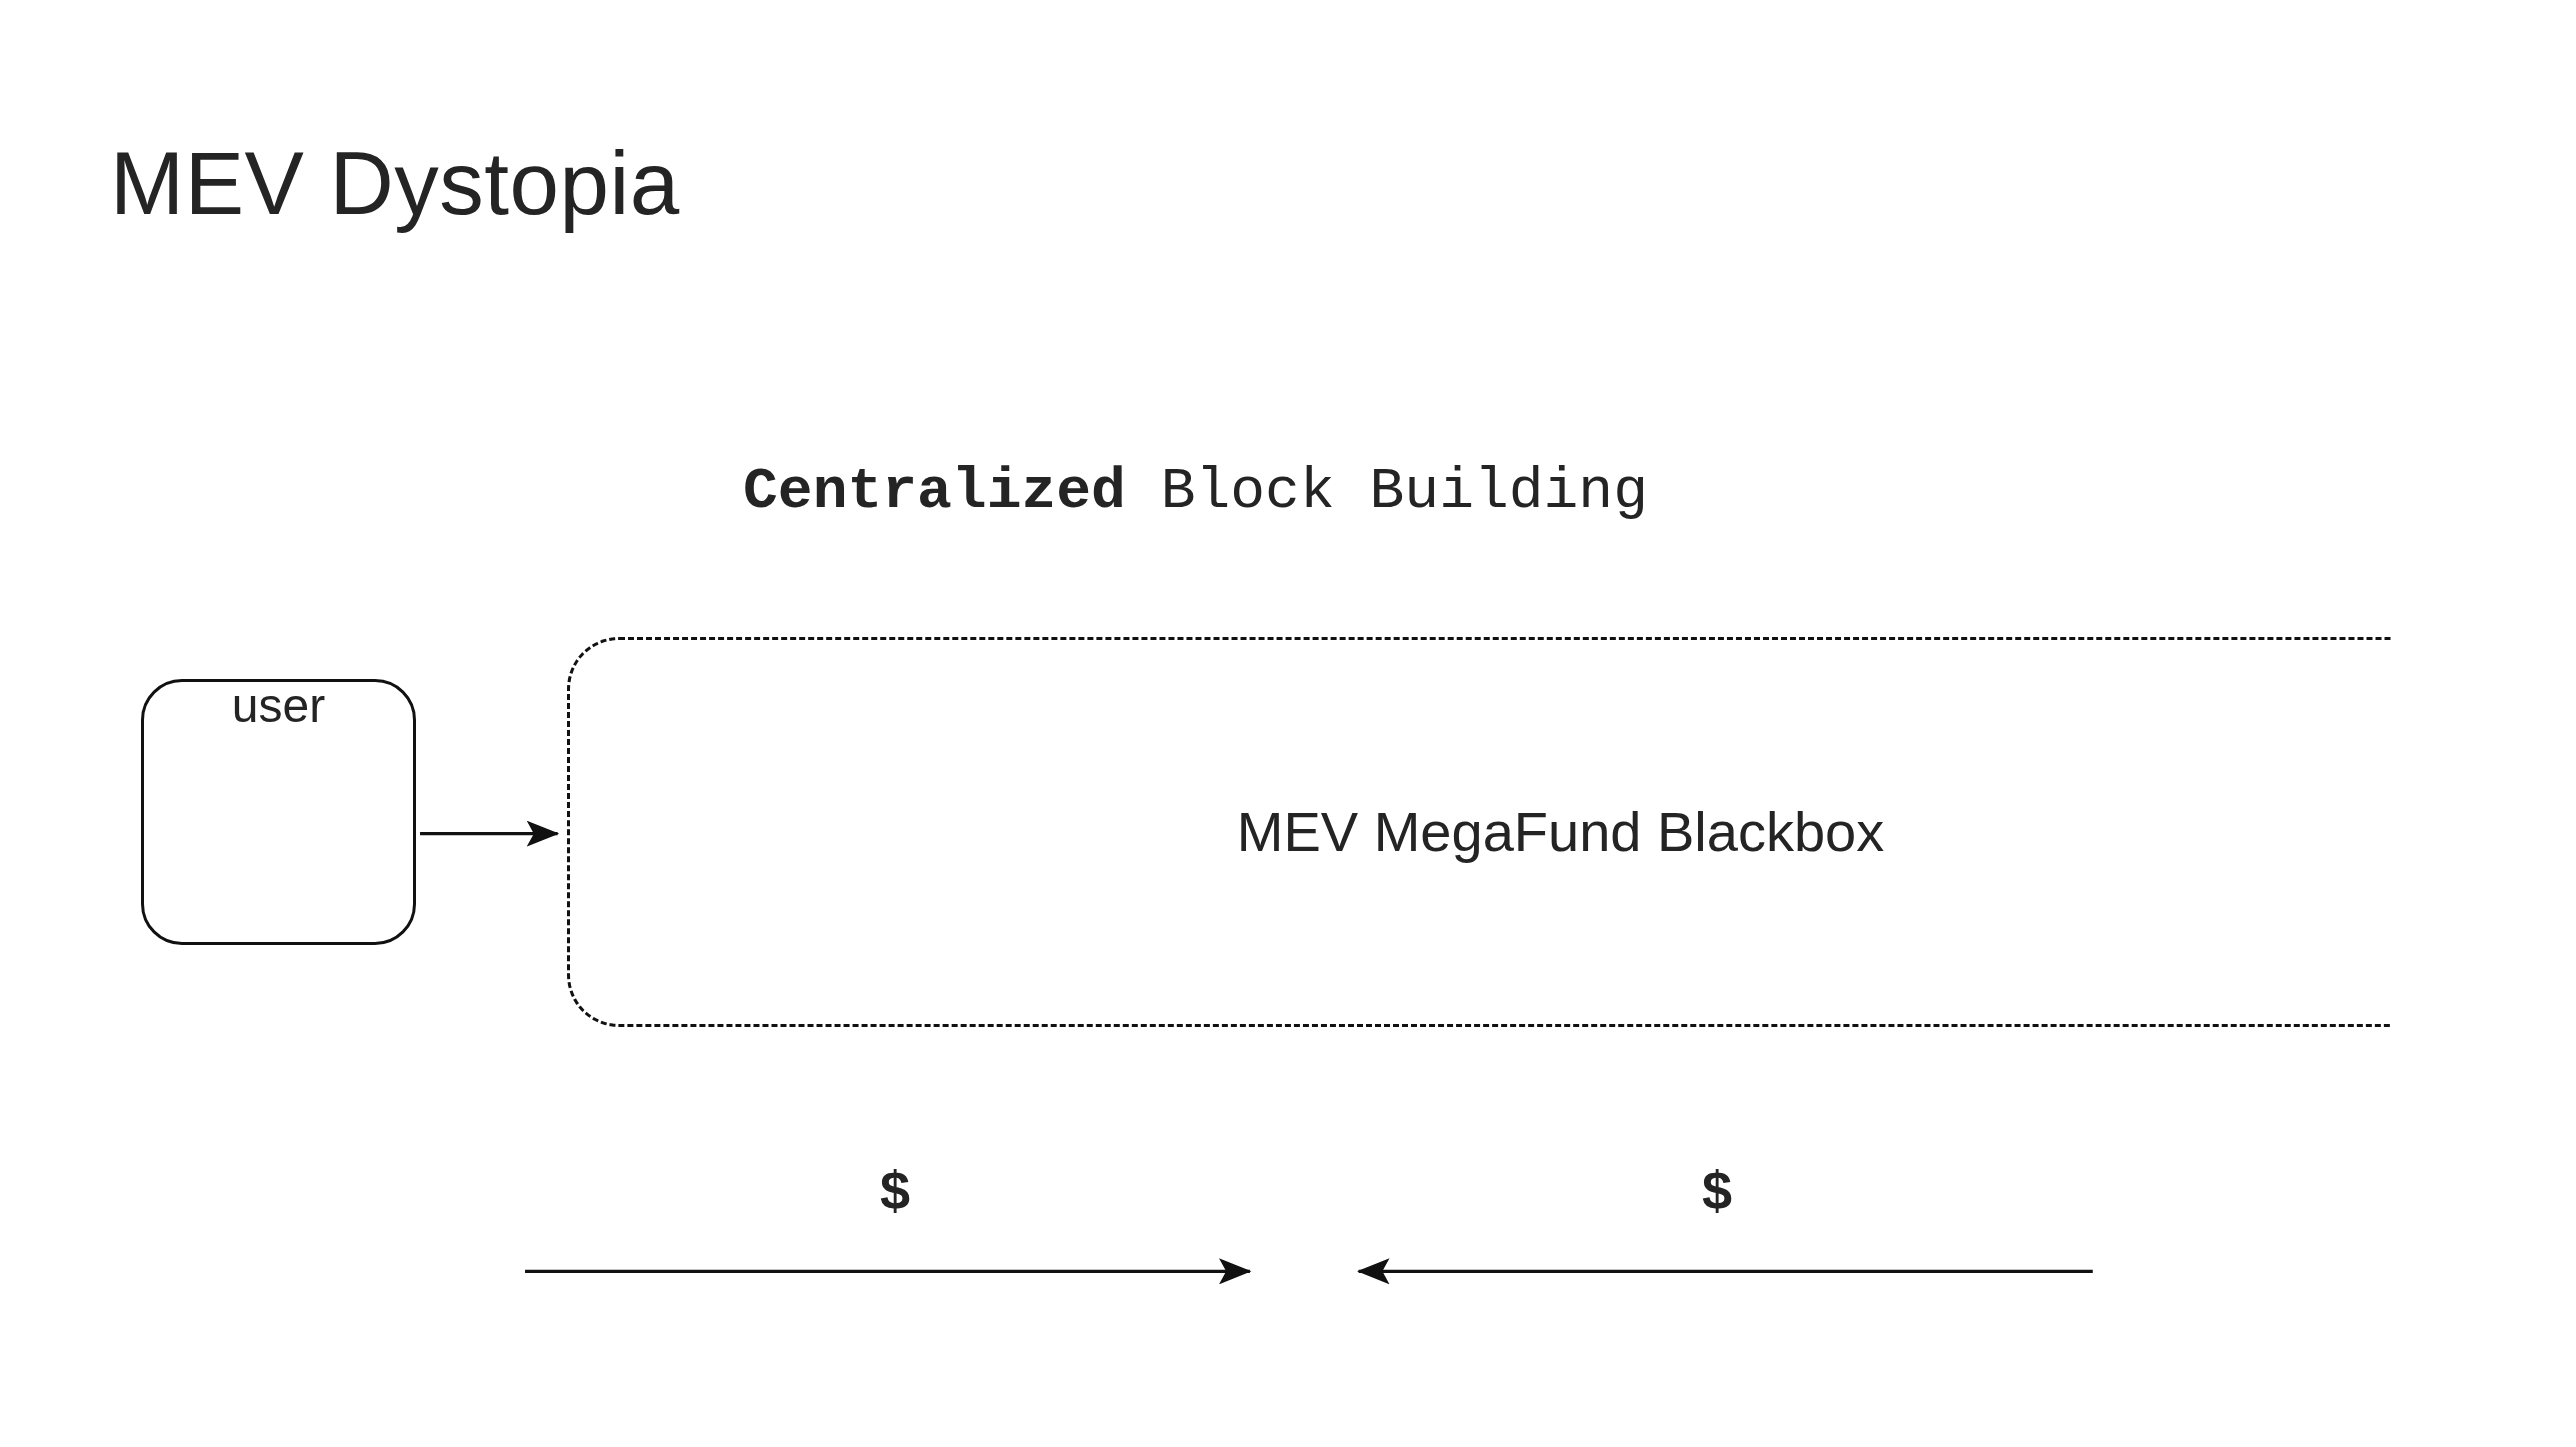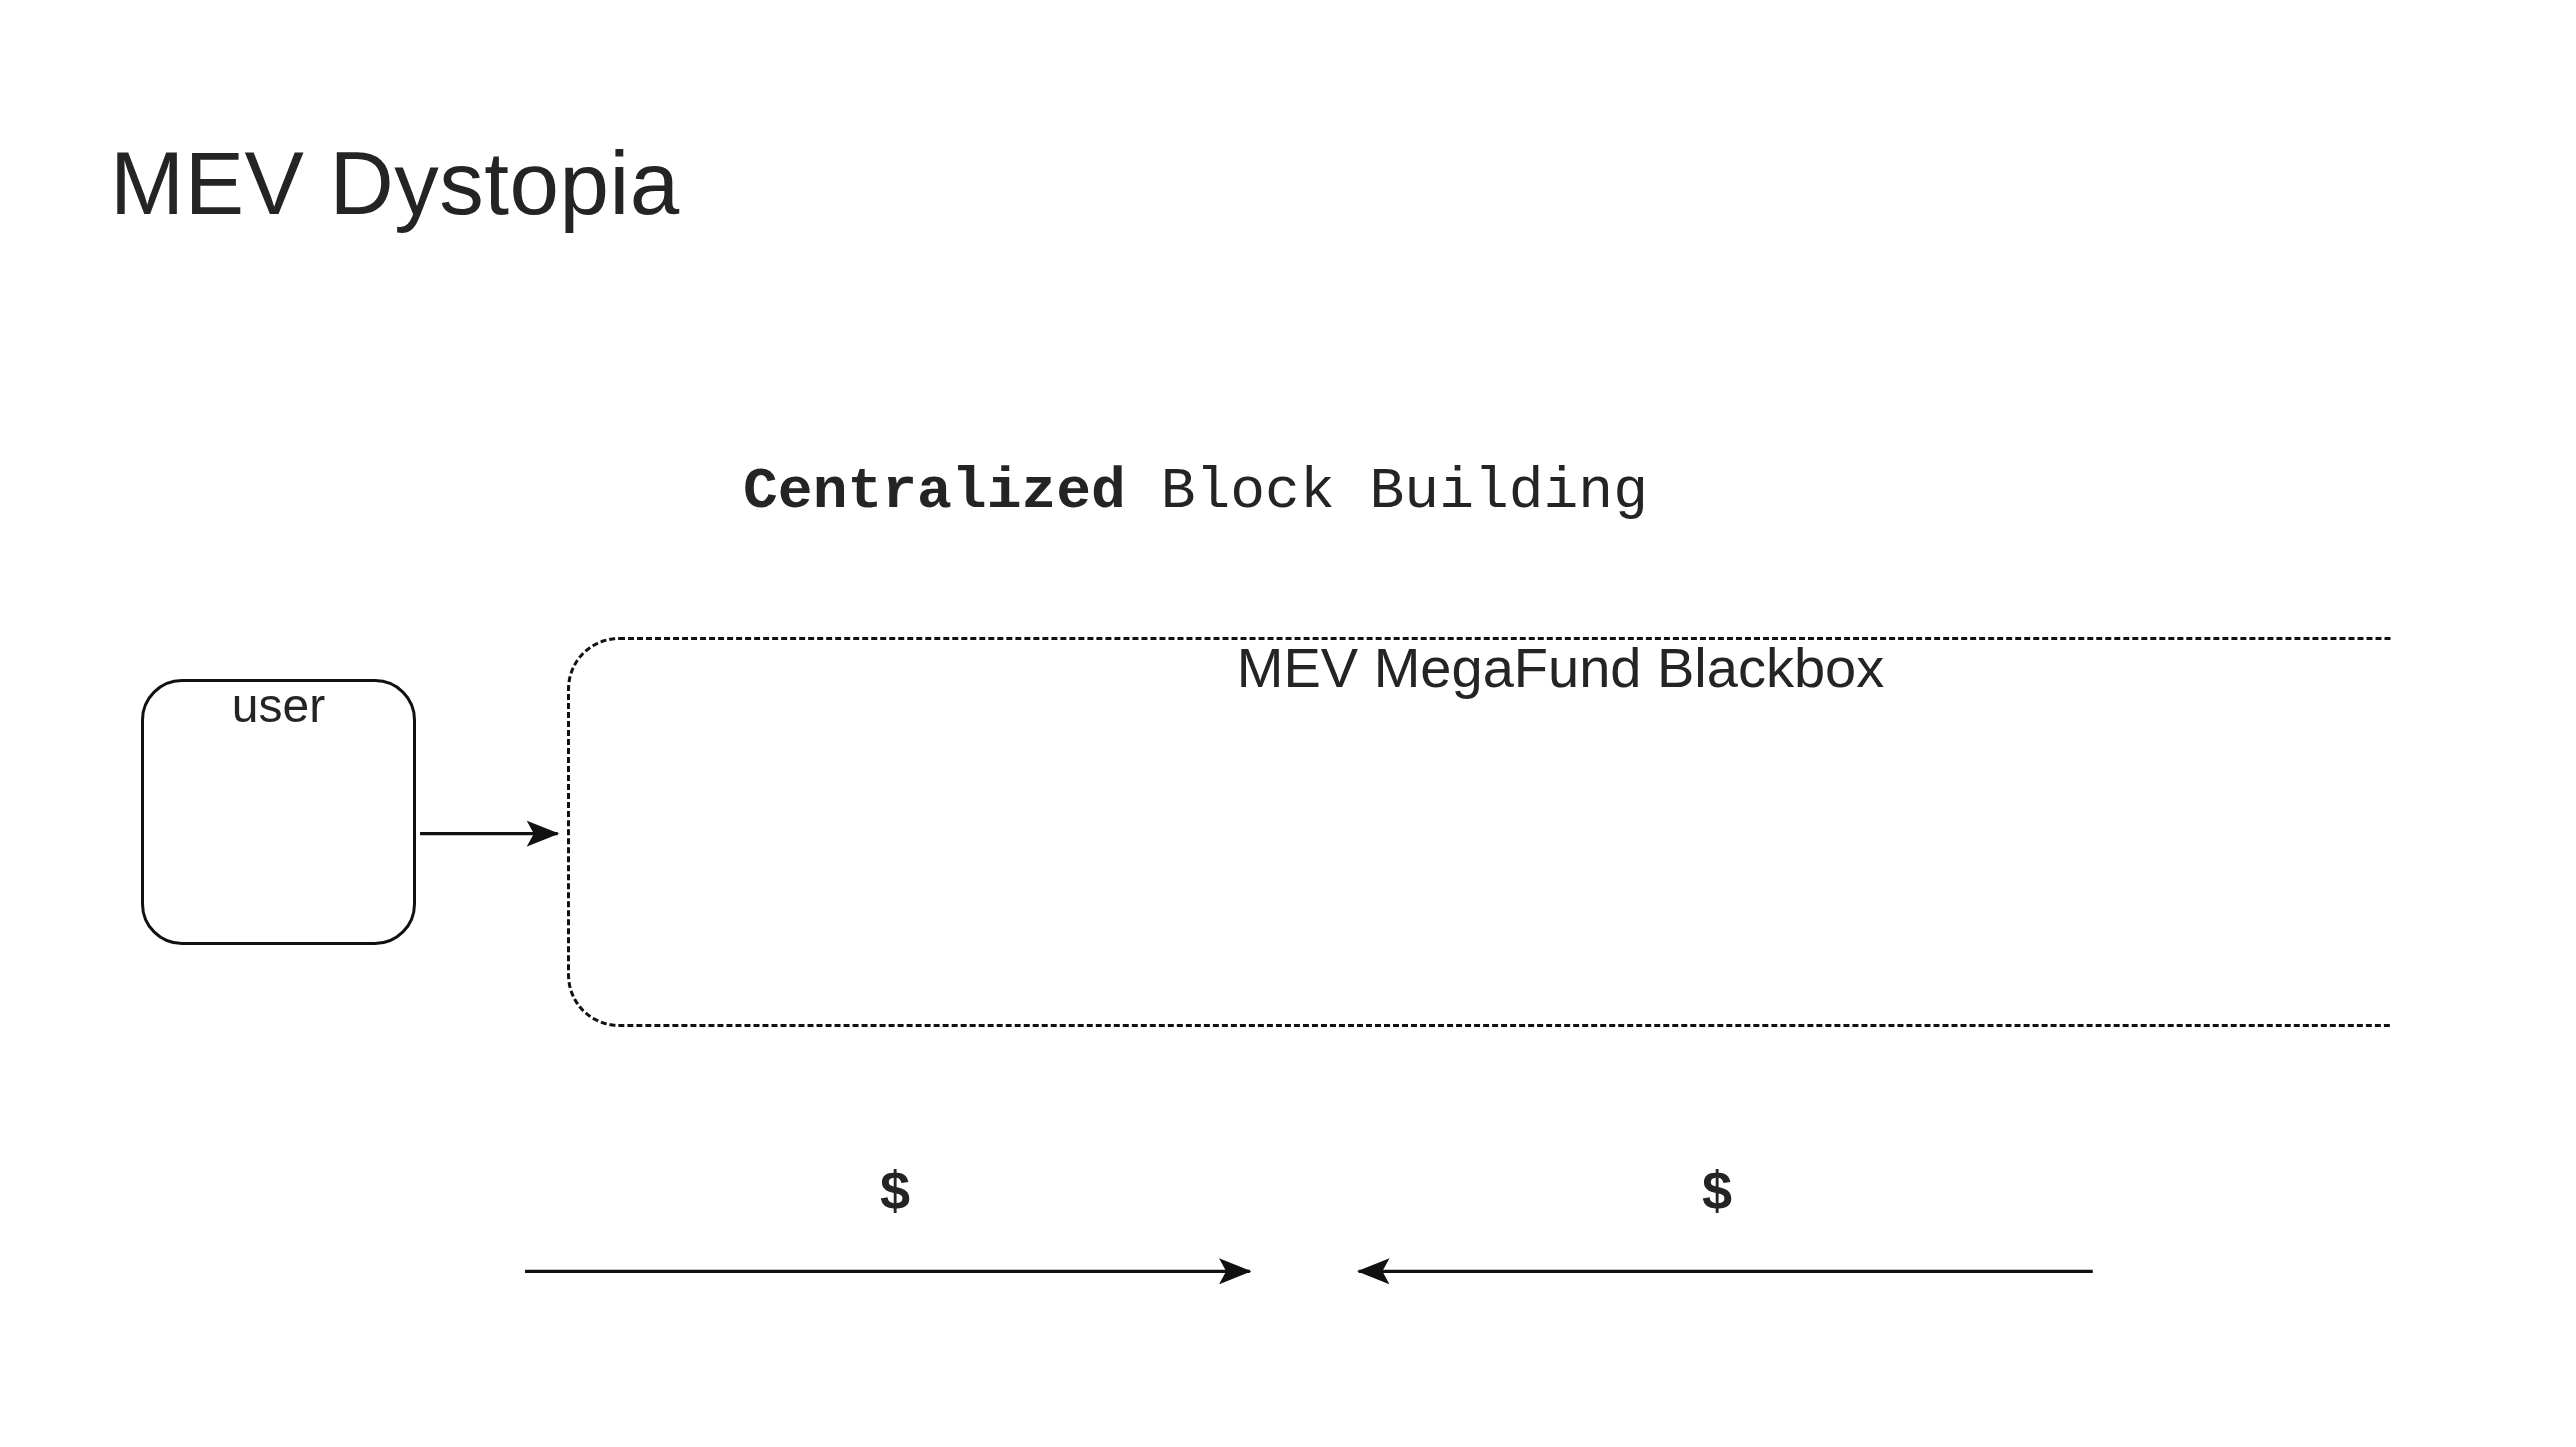--- a/index.html
+++ b/index.html
@@ -61,21 +61,21 @@
   .blackbox-node{
     position:absolute;
     left:567px;
     top:637px;
     width:1987px;
     height:390px;
     border:3.7px dashed var(--line);
     border-radius:52px;
     background:var(--background);
     display:flex;
-    align-items:flex-start;
+    align-items:center;
     justify-content:center;
     font-size:56px;
     line-height:1;
   }
   .dollar{
     position:absolute;
     top:1163px;
     transform:translateX(-50%);
     font-size:54px;
     font-weight:700;

